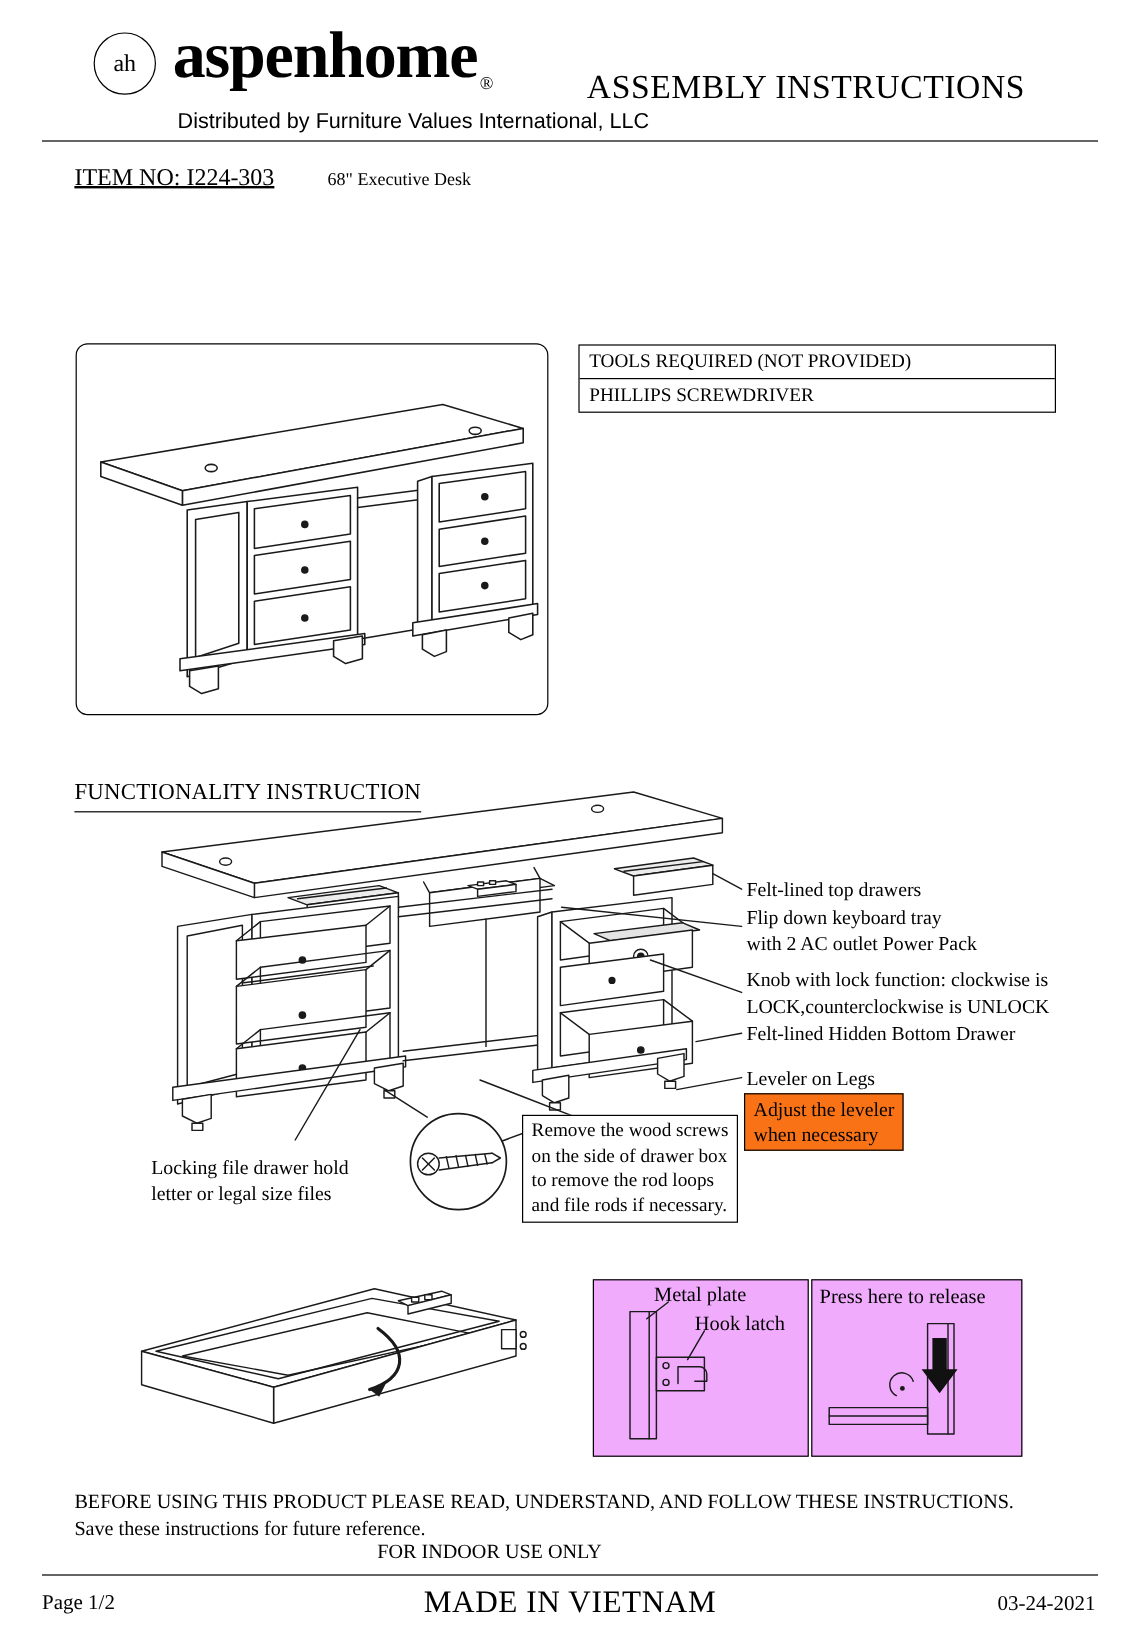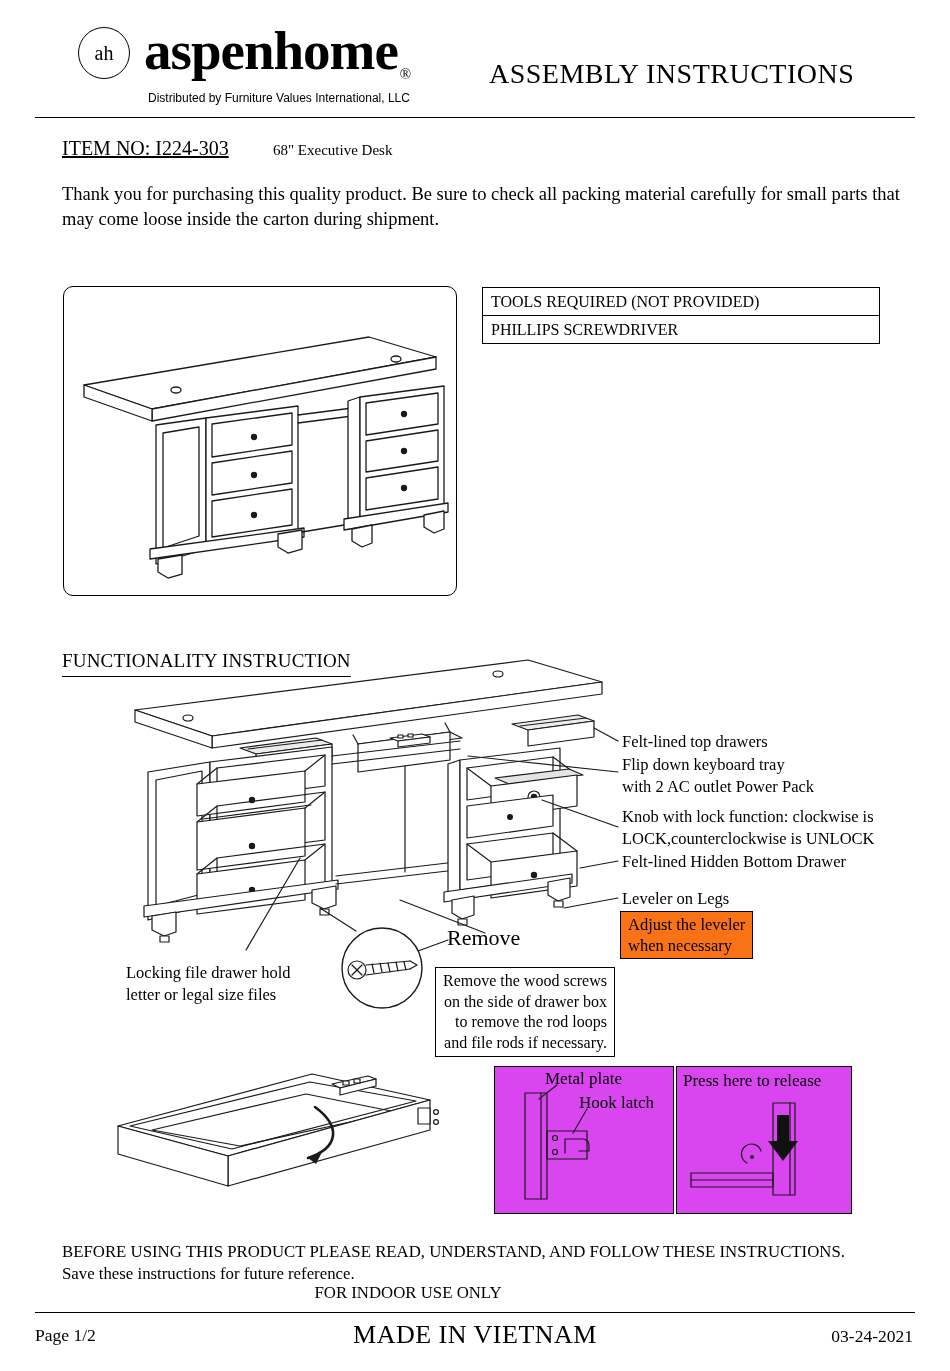--- a/index.html
+++ b/index.html
@@ -8,60 +8,59 @@
     font-family:"Liberation Serif", serif;color:#000;margin:0 auto;overflow:hidden;
   }
   .abs{position:absolute;}
   .sans{font-family:"Liberation Sans", sans-serif;}
   svg{display:block;}
   .rule{border-top:1.6px solid #000;height:0;}
   .logo-circle{
     width:50px;height:50px;border:1.7px solid #000;border-radius:50%;
     display:flex;align-items:center;justify-content:center;font-size:20px;
   }
-  .brand{font-size:55px;font-weight:bold;letter-spacing:-1px;line-height:66px;}
+  .brand{font-size:55px;font-weight:bold;letter-spacing:-1px;line-height:56px;}
   .reg{font-size:15px;font-weight:normal;position:relative;top:10px;left:2px;}
   .doc-title{font-size:28px;letter-spacing:0.5px;}
   .item-no{font-size:20px;}
   .product{font-size:15px;}
   .intro{font-size:18.5px;line-height:25px;width:838px;}
   .figure-box{border:1.6px solid #000;border-radius:10px;background:#fff;}
   .tools{border:1.6px solid #000;width:396px;font-size:16px;}
   .tools-row{padding:3px 8px;line-height:21px;}
   .tools-row.first{border-bottom:1.4px solid #000;}
   .func-heading{font-size:19px;border-bottom:1.7px solid #000;padding-bottom:4px;letter-spacing:0.2px;margin-top:24px;}
   .callout{font-size:16.5px;line-height:21.5px;white-space:nowrap;}
   .note-box{border:1.4px solid #000;background:#fff;font-size:16px;line-height:20.5px;padding:3px 7px;white-space:nowrap;}
   .adjust-box{border:1.4px solid #000;background:#f97316;font-size:16.5px;line-height:21px;padding:2px 7px;white-space:nowrap;}
   .remove-label{font-size:22px;}
-  .detail-box{border:1.6px solid #000;background:#d946ef;}
+  .detail-box{border:1.6px solid #000;background:#f0abfc;}
   .detail-label{font-size:17px;white-space:nowrap;}
   .footer-warn{font-size:16.8px;line-height:22px;}
   .indoor{font-size:16.8px;text-align:center;width:816px;}
   .page-no,.date{font-size:17.5px;}
   .made-in{font-size:26px;text-align:center;width:950px;letter-spacing:0.5px;}
 </style>
 </head>
 <body>
 
 <div class="page">
 
   <div class="abs logo-circle" style="left:78px;top:27px;">
     <span>ah</span>
   </div>
   <div class="abs brand" style="left:144px;top:18px;">
     <span>aspenhome</span><span class="reg">®</span>
   </div>
-  <div class="abs sans" style="left:148px;top:91px;font-size:12px;">Distributed by Furniture Values International, LLC</div>
+  <div class="abs sans" style="left:148px;top:91px;font-size:18px;">Distributed by Furniture Values International, LLC</div>
   <div class="abs doc-title" style="left:489px;top:58px;">ASSEMBLY INSTRUCTIONS</div>
   <div class="abs rule" style="left:35px;top:117px;width:880px;"></div>
 
   <div class="abs item-no" style="left:62px;top:137px;text-decoration:underline;">ITEM NO: I224-303</div>
   <div class="abs product" style="left:273px;top:142px;">68" Executive Desk</div>
-  <div class="abs intro" style="left:62px;top:182px;">Thank you for purchasing this quality product. Be sure to check all packing material carefully for small parts that may come loose inside the carton during shipment.</div>
 
   <div class="abs figure-box" style="left:63px;top:286px;width:392px;height:308px;">
     <svg width="392" height="308" viewBox="0 0 392 308">
       <g stroke="#1a1a1a" fill="#ffffff" stroke-width="1.3" stroke-linejoin="round" stroke-linecap="round">
 
         <polygon points="20,98 305,50 372,70 88,122"></polygon>
         <polygon points="88,122 372,70 372,82 88,134"></polygon>
         <polygon points="20,98 88,122 88,134 20,110"></polygon>
         <ellipse cx="112" cy="103" rx="5" ry="3"></ellipse>
         <ellipse cx="332" cy="72" rx="5" ry="3"></ellipse>
@@ -235,21 +234,21 @@
     <div>when necessary</div>
   </div>
 
   <div class="abs remove-label" style="left:447px;top:925px;">Remove</div>
 
   <div class="abs callout" style="left:126px;top:962px;">
     <div>Locking file drawer hold</div>
     <div>letter or legal size files</div>
   </div>
 
-  <div class="abs note-box" style="left:435px;top:967px;text-align:right;">
+  <div class="abs note-box" style="left:435px;top:929px;">
     <div>Remove the wood screws</div>
     <div>on the side of drawer box</div>
     <div>to remove the rod loops</div>
     <div>and file rods if necessary.</div>
   </div>
 
   <svg class="abs" style="left:100px;top:1052px;" width="370" height="170" viewBox="0 0 370 170">
     <g stroke="#1a1a1a" fill="#ffffff" stroke-width="1.2" stroke-linejoin="round" stroke-linecap="round">
 
       <polygon points="18,74 212,22 330,48 128,104"></polygon>

